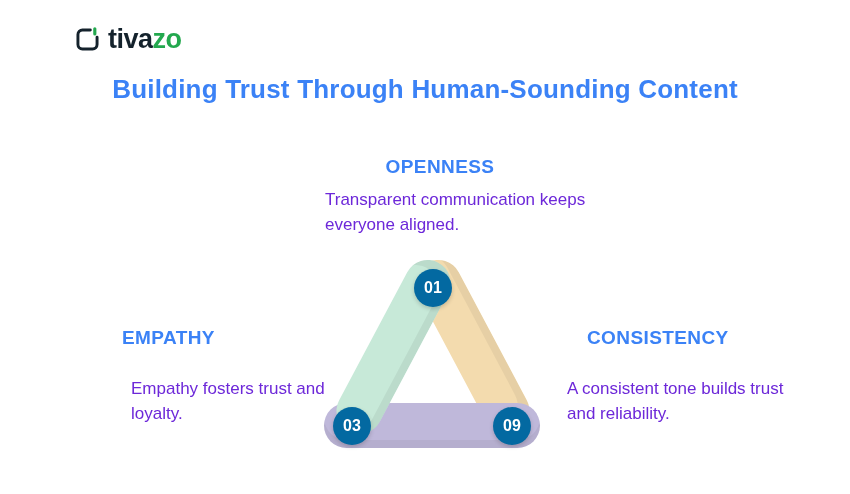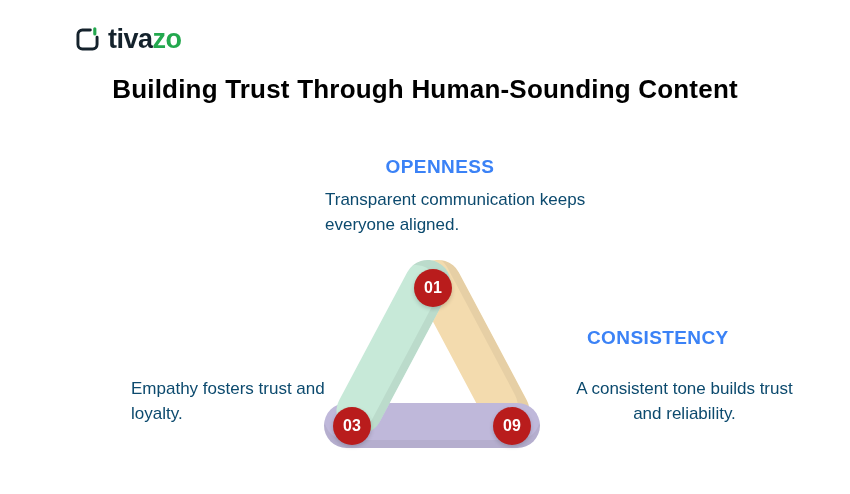--- a/index.html
+++ b/index.html
@@ -7,49 +7,49 @@
   .canvas{position:relative;width:850px;height:494px;background:#ffffff;overflow:hidden;}
 
   
   .logo{position:absolute;left:74px;top:26px;display:flex;align-items:center;gap:7px;}
   .logo-icon{width:27px;height:27px;display:block;}
   .logo-text{font-size:27px;font-weight:700;letter-spacing:-0.5px;color:#14222c;line-height:1;}
   .logo-text .accent{color:#23a84e;}
 
   
   .title{position:absolute;left:0;right:0;top:74px;text-align:center;
-         font-size:26px;font-weight:700;color:#000000;letter-spacing:0.2px;}
+         font-size:26px;font-weight:700;color:#3b82f6;letter-spacing:0.2px;}
 
   
   .sec-heading{position:absolute;font-size:19px;font-weight:700;color:#3b82f6;letter-spacing:0.4px;}
-  .sec-desc{position:absolute;font-size:17px;line-height:1.45;color:#0c4a6e;}
+  .sec-desc{position:absolute;font-size:17px;line-height:1.45;color:#6d28d9;}
 
   .openness-heading{left:340px;top:156px;width:200px;text-align:center;}
   .openness-desc{left:325px;top:188px;width:290px;text-align:left;}
 
   .empathy-heading{left:122px;top:327px;}
   .empathy-desc{left:93px;top:377px;width:215px;margin-left:38px;}
 
   .consistency-heading{left:587px;top:327px;}
-  .consistency-desc{left:567px;top:377px;width:235px;text-align:center;}
+  .consistency-desc{left:567px;top:377px;width:235px;}
 
   
   .bar{position:absolute;border-radius:24px;}
   .bar-left{left:298px;top:324px;width:191px;height:46px;background:#c7e9d8;
             transform:rotate(-62deg);z-index:3;
             box-shadow:inset -10px -8px 0 rgba(0,0,0,0.06);}
   .bar-right{left:377px;top:324px;width:191px;height:46px;background:#f3dbae;
              transform:rotate(62deg);z-index:1;
              box-shadow:inset -10px 8px 0 rgba(0,0,0,0.05);}
   .bar-bottom{left:324px;top:403px;width:216px;height:45px;background:#bfb8da;
               z-index:2;box-shadow:inset 0 -8px 0 rgba(0,0,0,0.05);}
 
   
   .num-circle{position:absolute;width:38px;height:38px;border-radius:50%;
-              background:#b91c1c;color:#ffffff;font-weight:700;font-size:16px;
+              background:#0369a1;color:#ffffff;font-weight:700;font-size:16px;
               display:flex;align-items:center;justify-content:center;z-index:5;
               box-shadow:0 2px 4px rgba(0,0,0,0.18);}
   .num-01{left:414px;top:269px;}
   .num-02{left:493px;top:407px;}
   .num-03{left:333px;top:407px;}
 </style>
 </head>
 <body>
 
 <div class="canvas">
@@ -61,20 +61,21 @@
       <path d="M9.5 12.5 L12 15 L17 9.5" fill="none" stroke="#14222c" stroke-width="0" stroke-linecap="round"></path>
     </svg>
     <div class="logo-text"><span>tiva</span><span class="accent">zo</span></div>
   </div>
 
   <div class="title">Building Trust Through Human-Sounding Content</div>
 
   <div class="sec-heading openness-heading">OPENNESS</div>
   <div class="sec-desc openness-desc">Transparent communication keeps everyone aligned.</div>
 
+  <div class="sec-heading empathy-heading">EMPATHY</div>
   <div class="sec-desc empathy-desc">Empathy fosters trust and loyalty.</div>
 
   <div class="sec-heading consistency-heading">CONSISTENCY</div>
   <div class="sec-desc consistency-desc">A consistent tone builds trust and reliability.</div>
 
   <div class="bar bar-left"></div>
   <div class="bar bar-right"></div>
   <div class="bar bar-bottom"></div>
 
   <div class="num-circle num-01">01</div>

